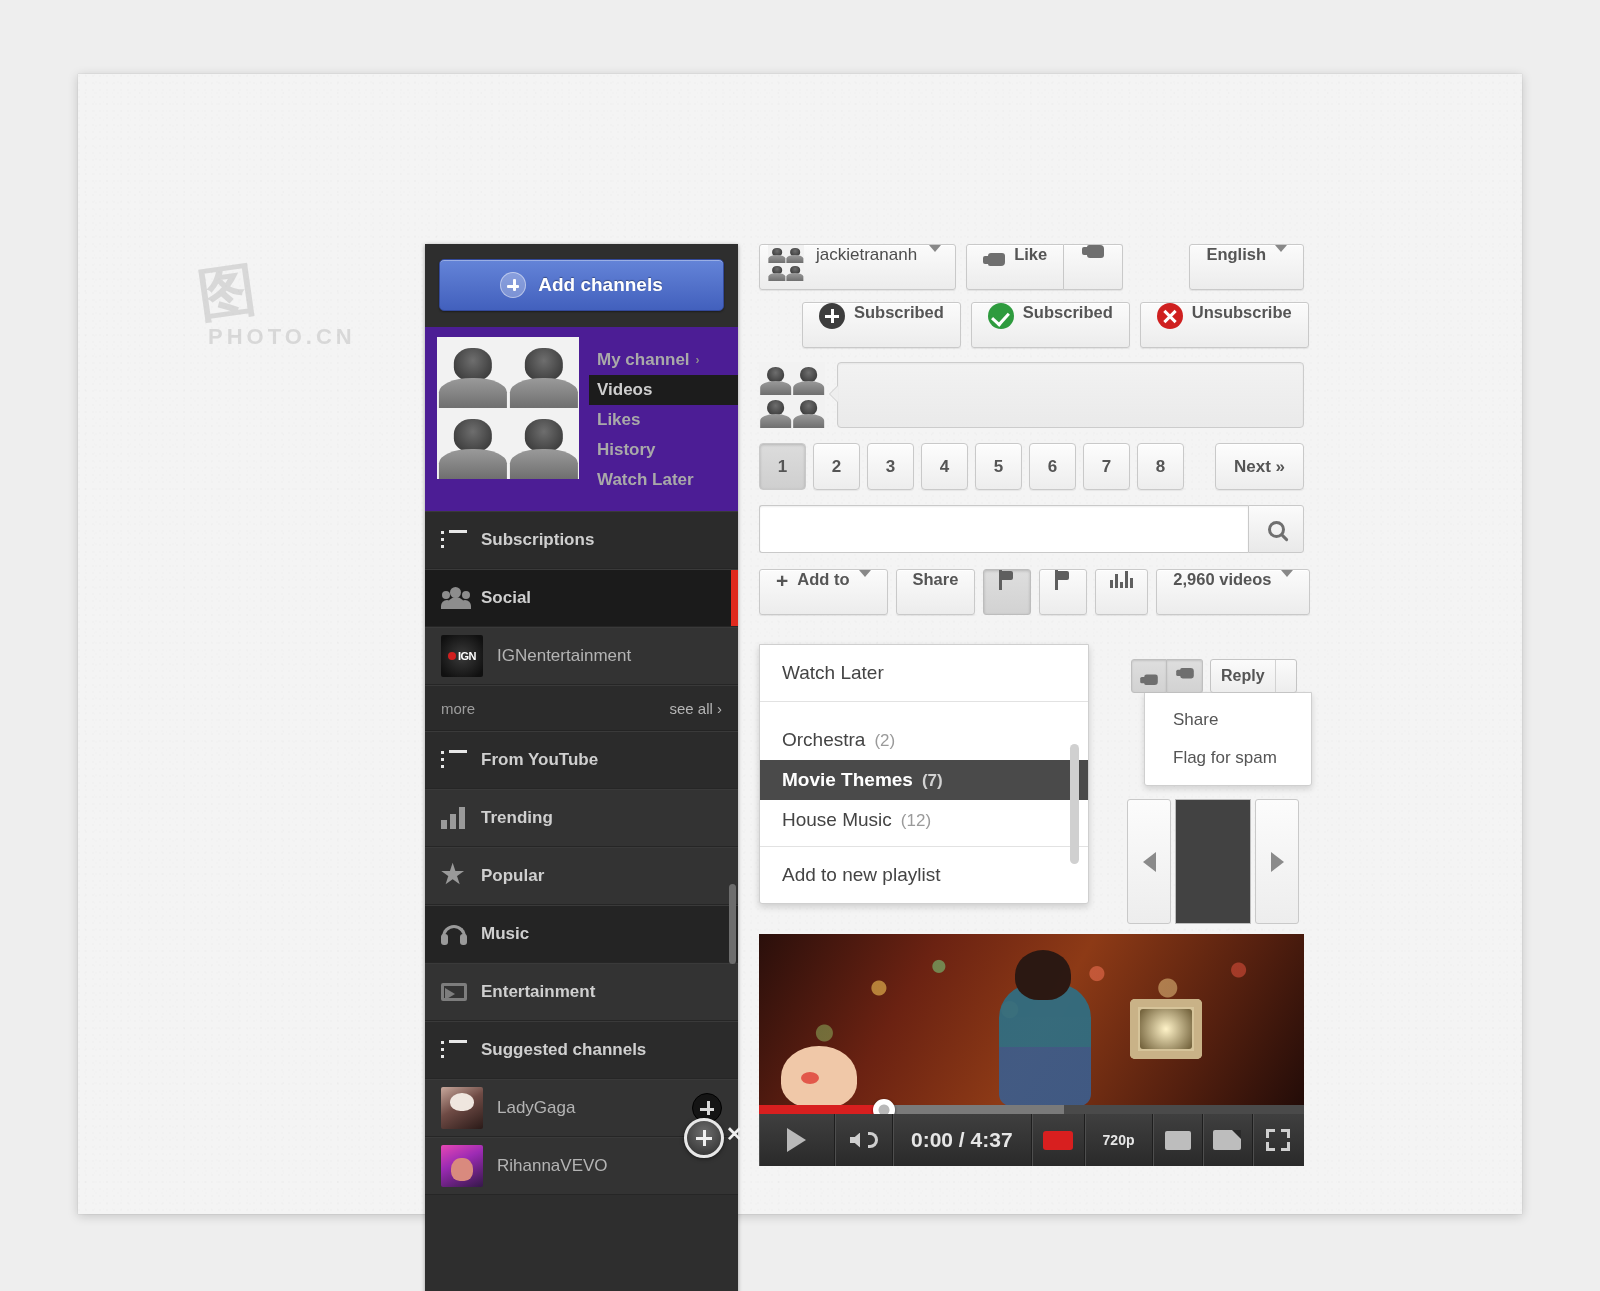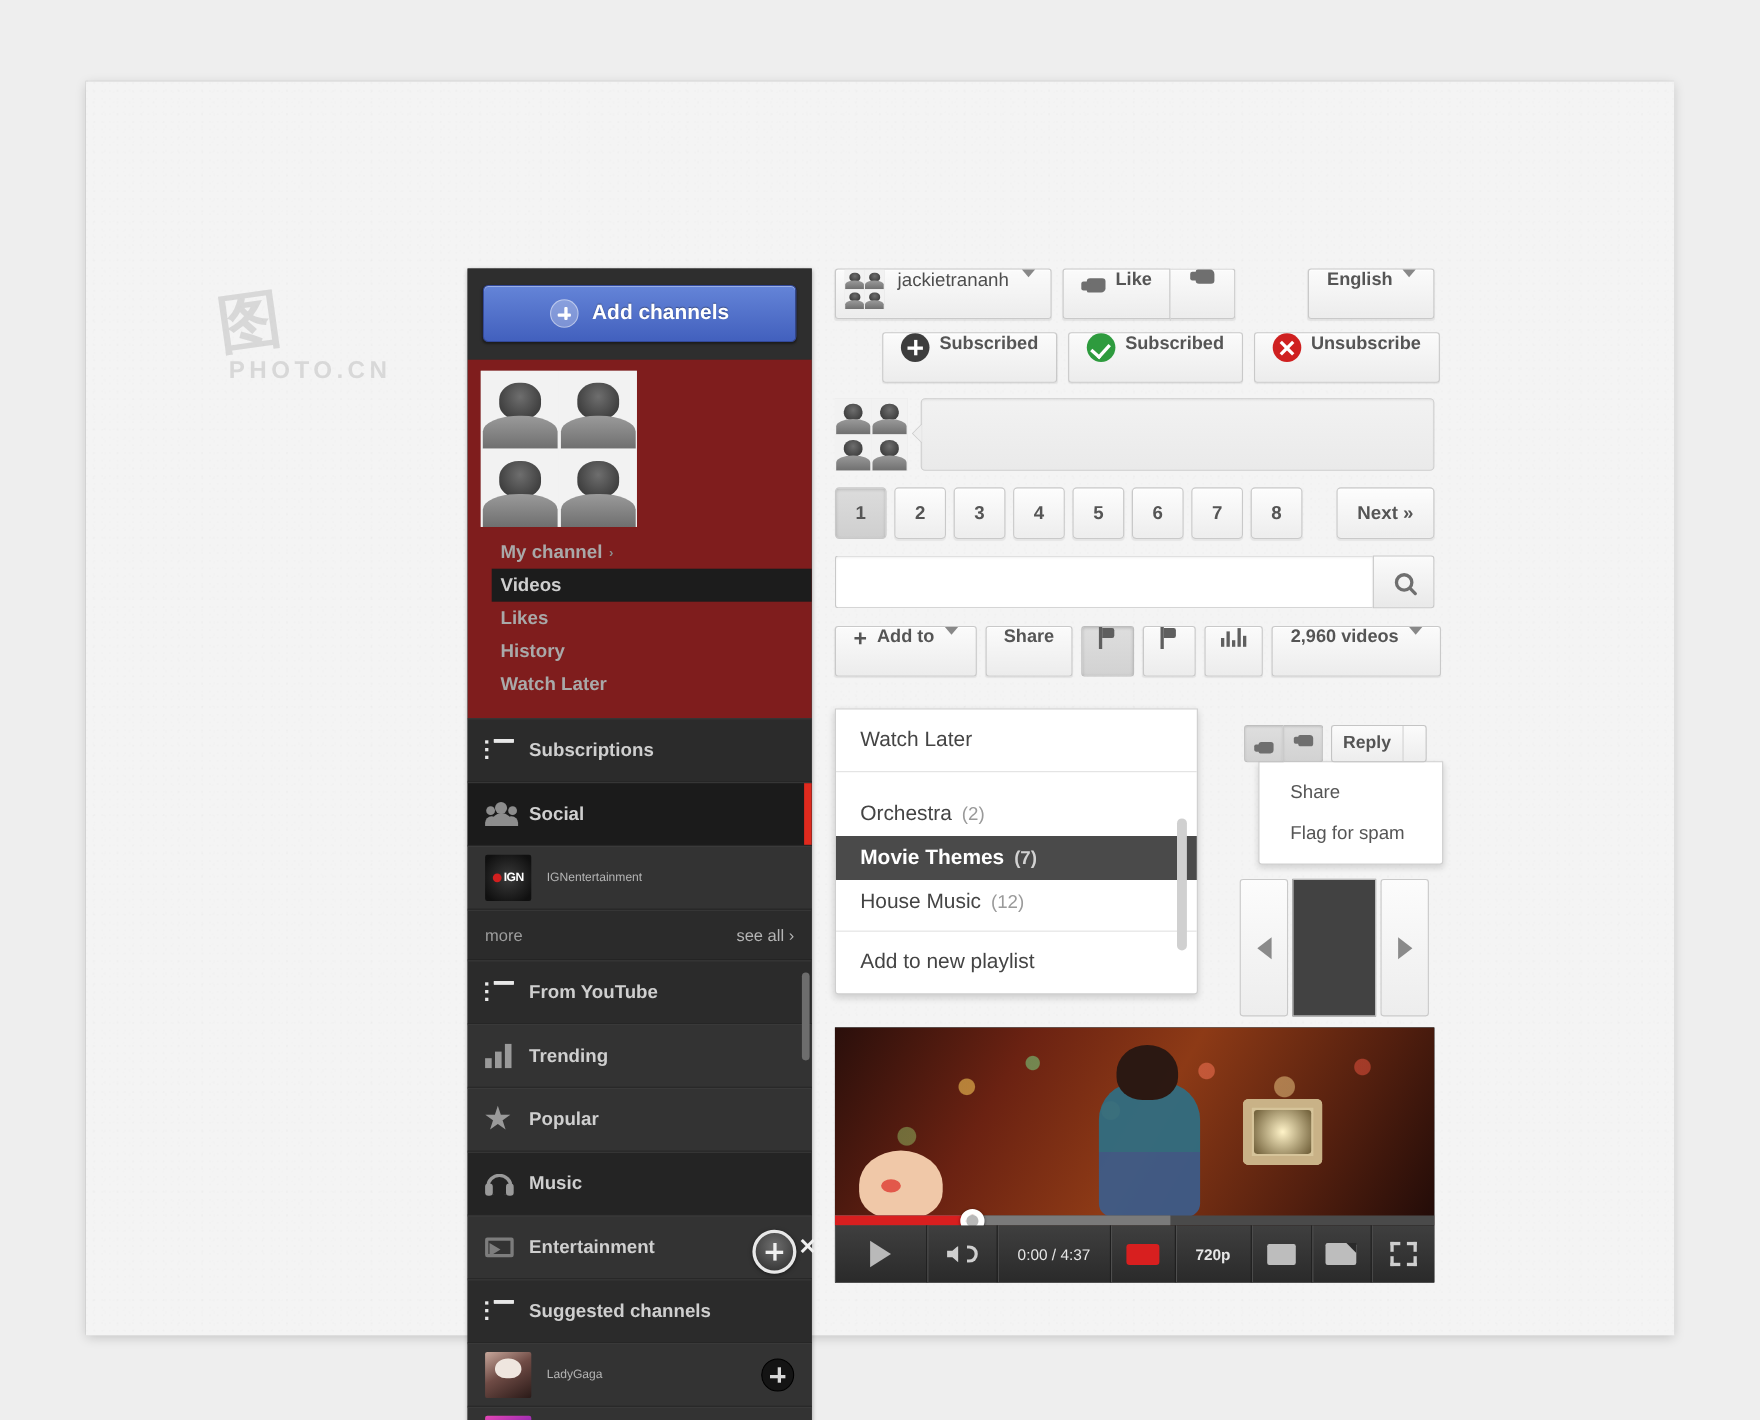--- a/index.html
+++ b/index.html
@@ -48,21 +48,21 @@
     background: rgba(255,255,255,.28);
     border: 1px solid rgba(255,255,255,.45);
     position: relative; flex: 0 0 auto;
   }
   .plus-circle::before, .plus-circle::after {
     content:''; position:absolute; background:#fff; border-radius:1px;
   }
   .plus-circle::before { left:6px; right:6px; top:11.5px; height:3px; }
   .plus-circle::after  { top:6px; bottom:6px; left:11.5px; width:3px; }
 
-  .profile { display: flex; padding: 10px 0 16px 12px; background:#7f1d1d;flex-direction:column; }
+  .profile { display: flex; padding: 10px 0 16px 12px; background:#4c1d95; }
   .avatar-grid {
     width: 142px; height: 142px; flex: 0 0 auto;
     display: grid; grid-template-columns: 1fr 1fr; grid-template-rows: 1fr 1fr;
     background: #e9e9e9; overflow: hidden;
   }
   .face { position: relative; background: #f2f2f2; overflow: hidden; }
   .face::before {
     content:''; position:absolute; left:50%; top:16%;
     width:54%; height:46%; transform:translateX(-50%);
     border-radius:46% 46% 42% 42%;
@@ -91,21 +91,21 @@
     font-size: 17px; font-weight: bold;
   }
   .sb-row.header { background: #2b2b2b; }
   .sb-row.sel { background: #1b1b1b; }
   .sb-row.sel .accent {
     position: absolute; right: 0; top: 0; bottom: 0; width: 7px; background: #e02a1e;
   }
   .sb-row.sel-soft { background: #242424; }
   .sb-row .ico { width: 40px; flex: 0 0 auto; display: flex; align-items: center; }
   .sb-row .lbl { font-weight: bold; }
-  .sb-row.chan .lbl { font-weight: normal; color: #b4b4b4; font-size: 11px; }
+  .sb-row.chan .lbl { font-weight: normal; color: #b4b4b4; font-size: 17px; }
 
   .i-list { width: 26px; height: 20px; position: relative; }
   .i-list i { position: absolute; left: 8px; right: 0; height: 3px; background: #e8e8e8; }
   .i-list i:nth-child(1){ top: 1px; } .i-list i:nth-child(2){ top: 8px; } .i-list i:nth-child(3){ top: 15px; }
   .i-list b { position: absolute; left: 0; width: 3px; height: 3px; background: #e8e8e8; }
   .i-list b:nth-of-type(1){ top: 1px; } .i-list b:nth-of-type(2){ top: 8px; } .i-list b:nth-of-type(3){ top: 15px; }
 
   .i-people { width: 30px; height: 22px; position: relative; }
   .i-people s {
     position: absolute; border-radius: 50%; background: #8d8d8d; display: block;
@@ -393,21 +393,21 @@
     background: radial-gradient(circle, #b8b8b8 0 5px, #fff 6px);
   }
   .pbar {
     position:absolute; left:0; right:0; bottom:0; height: 52px;
     background: linear-gradient(#3f3f3f,#2a2a2a); display:flex; align-items:center;
   }
   .pc { height: 100%; display:flex; align-items:center; justify-content:center;
         border-right: 1px solid #1e1e1e; box-shadow: 1px 0 0 #4e4e4e inset; cursor:pointer; }
   .pc.play { width: 92px; }
   .pc.vol  { width: 70px; }
-  .pc.time { flex: 0 0 auto; padding: 0 18px; color:#e6e6e6; font-size: 14px; font-weight:normal; }
+  .pc.time { flex: 0 0 auto; padding: 0 18px; color:#e6e6e6; font-size: 21px; font-weight:bold; }
   .pc.cc   { width: 64px; }
   .pc.q    { padding: 0 18px; color:#e6e6e6; font-size: 14px; font-weight:bold; }
   .pc.sz   { width: 60px; } .pc.sz2 { width: 60px; } .pc.fs { width: 62px; border-right:none; }
   .tri-play { width:0;height:0;border-left:19px solid #b9b9b9;border-top:12px solid transparent;border-bottom:12px solid transparent; }
   .spk { width: 15px; height: 15px; background:#cfcfcf; position:relative; clip-path: polygon(0 30%,35% 30%,70% 0,70% 100%,35% 70%,0 70%); }
   .wave { margin-left:3px; width:10px; height:16px; border:3px solid #cfcfcf; border-left:none; border-radius:0 12px 12px 0; }
   .redbox { width: 30px; height: 19px; background:#d81f1f; border-radius:3px; }
   .szbox { width: 26px; height: 19px; background:#bdbdbd; border-radius:2px; }
   .szbox2 { width: 28px; height: 20px; background:#bdbdbd; border-radius:2px; position:relative; }
   .szbox2::after { content:''; position:absolute; right:0; top:0; border-top:9px solid #2a2a2a; border-left:9px solid transparent; }

